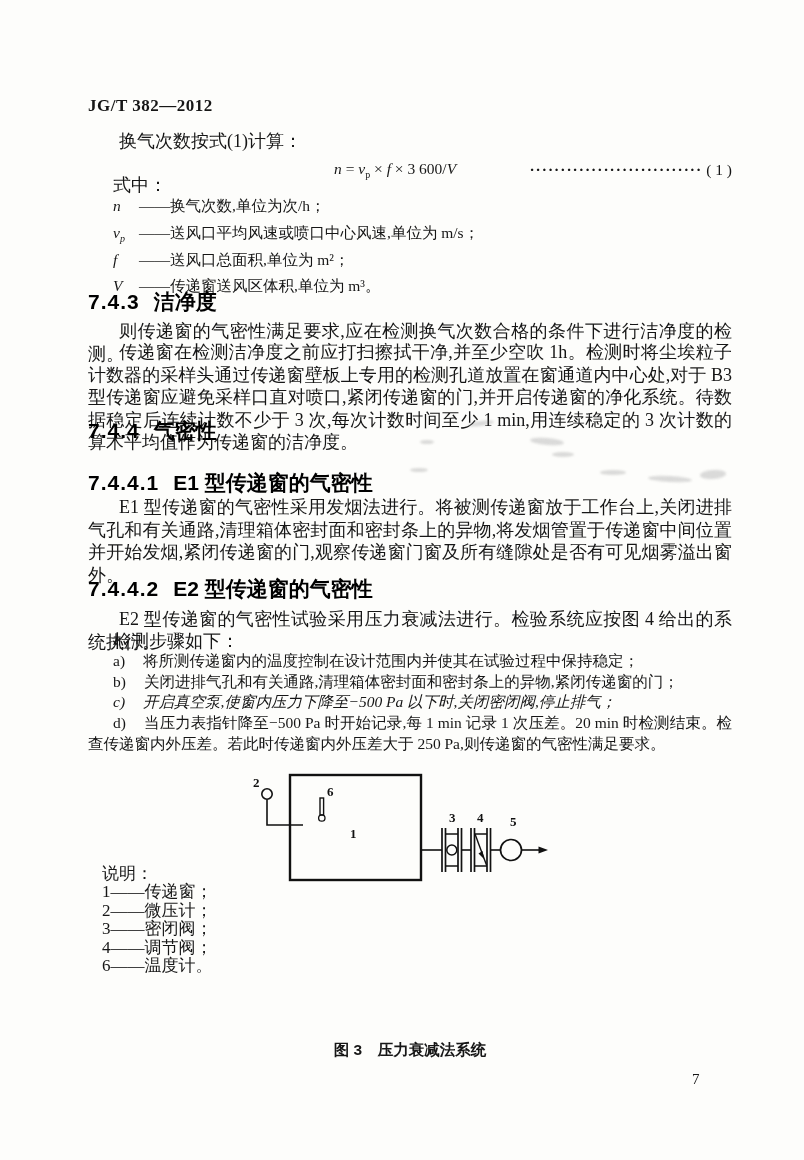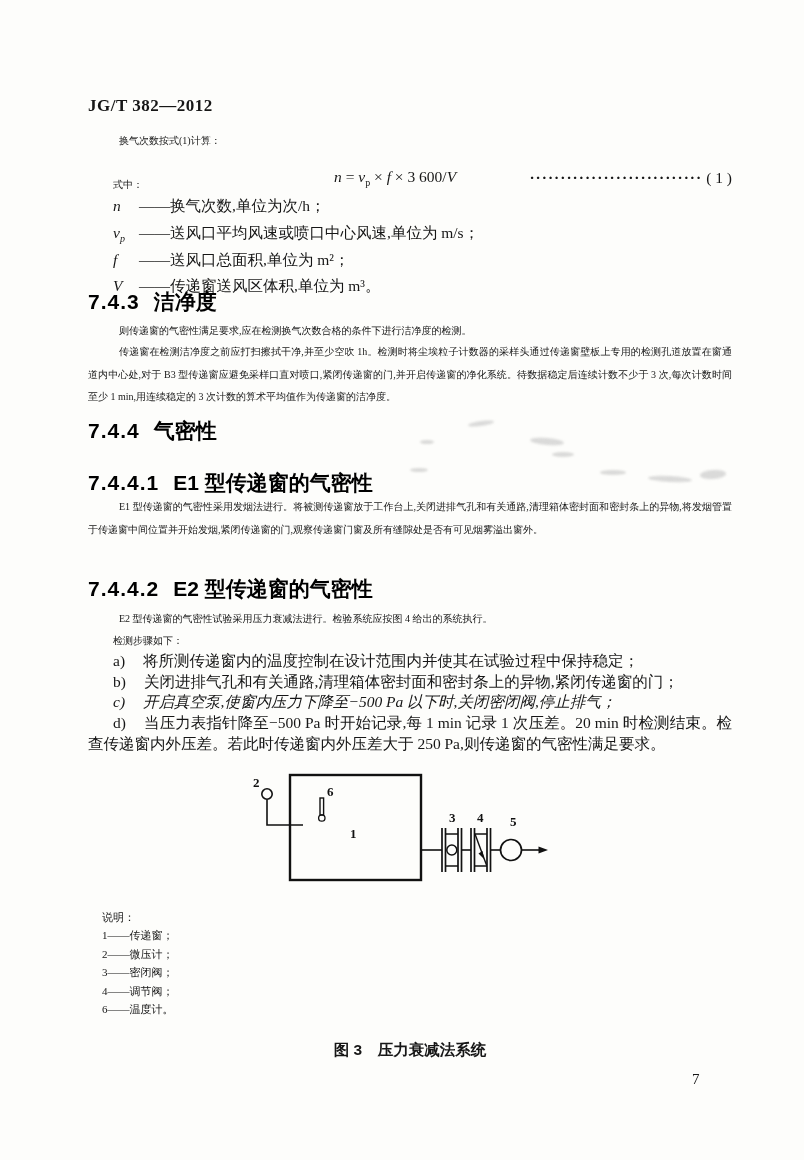--- a/index.html
+++ b/index.html
@@ -10,43 +10,43 @@
     background:#fdfdfb;
     font-family:"Liberation Serif","DejaVu Serif",serif;
     color:#161616;
     overflow:hidden;
   }
   .abs{position:absolute;left:88px;width:644px;}
   .doc-header{
     top:96px;
     font-weight:bold;font-size:17px;letter-spacing:.5px;
   }
-  .body-text{font-size:10px;line-height:22.5px;text-align:justify;}
+  .body-text{font-size:18px;line-height:22.5px;text-align:justify;}
   .indent{text-indent:31px;}
   
-  .formula-row{top:168px;display:flex;align-items:center;font-size:15.5px;}
+  .formula-row{top:160px;display:flex;align-items:center;font-size:15.5px;}
   .formula-row .spacer{width:246px;flex:0 0 auto;}
   .formula i{font-family:"Liberation Serif",serif;font-style:italic;}
   .formula sub{font-size:10px;}
   .leader{flex:1;overflow:hidden;white-space:nowrap;font-weight:bold;letter-spacing:1px;margin:0 4px 0 12px;text-align:right;}
   .eq-number{flex:0 0 auto;}
   
   .defs{top:196px;font-size:15.5px;}
   .def-row{display:flex;line-height:20.7px;}
   .def-sym{flex:0 0 26px;font-style:italic;}
   .def-sym sub{font-size:10px;font-style:italic;}
   .def-desc{flex:1;}
   
   .heading{font-family:"Liberation Sans","DejaVu Sans",sans-serif;font-weight:bold;font-size:21px;color:#000;}
   .heading .num{margin-right:14px;letter-spacing:1px;}
   
   .step{font-size:15.5px;line-height:20.8px;text-align:justify;text-indent:25px;}
   .step .lbl{margin-right:18px;}
   
-  .legend{left:102px;top:908px;font-size:11px;line-height:18.4px;}
+  .legend{left:102px;top:865px;font-size:17px;line-height:18.4px;}
   .caption{top:1040px;text-align:center;font-family:"Liberation Sans","DejaVu Sans",sans-serif;font-weight:bold;font-size:15.5px;}
   .page-number{position:absolute;left:692px;top:1071px;font-size:15px;}
   
   .diagram{position:absolute;left:228px;top:762px;}
   .diagram text{font-family:"Liberation Serif",serif;font-size:13px;font-weight:bold;fill:#111;}
   
   .smudge{position:absolute;background:rgba(110,110,110,.24);border-radius:50%;filter:blur(1.2px);}
 </style>
 </head>
 <body>

